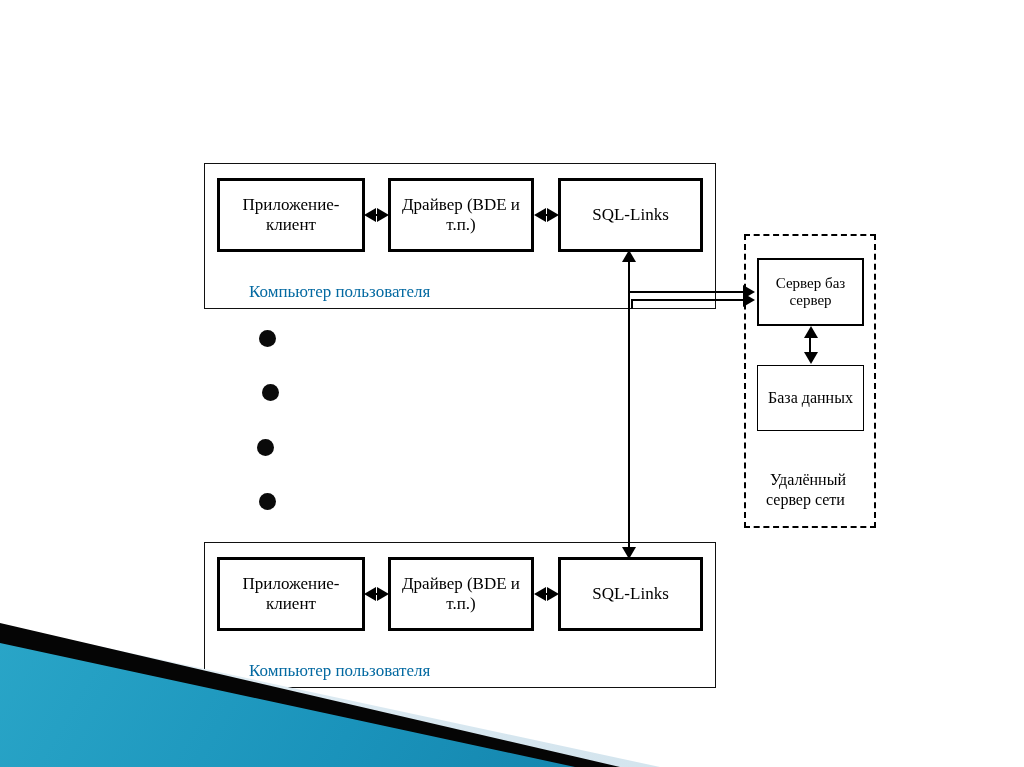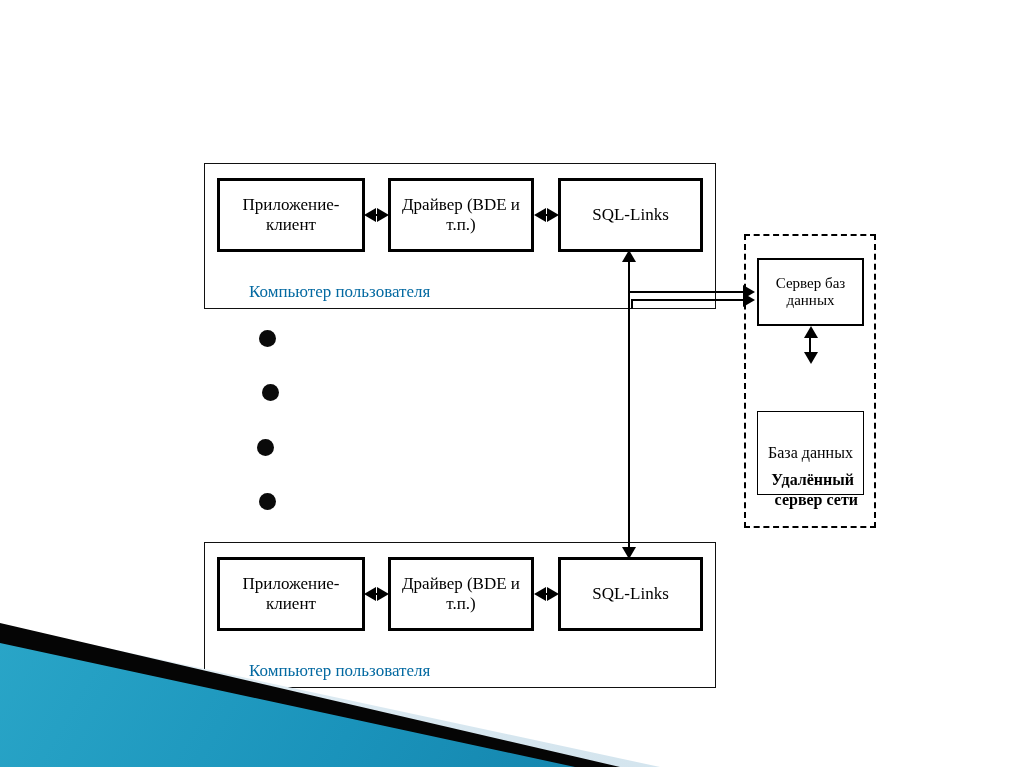--- a/index.html
+++ b/index.html
@@ -69,24 +69,23 @@
   .dashed-zone{
     position:absolute;
     border:2px dashed #000;
     background:transparent;
     box-sizing:border-box;
   }
   .zone-label{
     position:absolute;
     font-size:16px;
     line-height:1.25;
-    text-align:right;
+    text-align:left;
     color:#000;
     white-space:nowrap;
-    font-weight:bold;
   }
 
   
   .hline{position:absolute;background:#000;height:1.6px;}
   .vline{position:absolute;background:#000;width:1.6px;}
   .hline-thick{position:absolute;background:#000;height:2.4px;}
   .vline-thick{position:absolute;background:#000;width:2.4px;}
 
   .arrow{position:absolute;width:0;height:0;}
   .arrow-right{border-top:7px solid transparent;border-bottom:7px solid transparent;border-left:12px solid #000;}
@@ -183,28 +182,28 @@
 
   <div class="vline" style="left:631px;top:299px;height:10px;"></div>
   <div class="hline" style="left:631px;top:299px;width:116px;"></div>
   <div class="arrow arrow-right" style="left:743px;top:293px;"></div>
 
   <div class="hline" style="left:204px;top:308px;width:427px;opacity:0;"></div>
 
   <div class="dashed-zone" style="left:744px;top:234px;width:132px;height:294px;"></div>
 
   <div class="unit-box" style="left:757px;top:258px;width:107px;height:68px;font-size:15px;border-width:2px;">
-    <span>Сервер баз данных</span>
+    <span>Сервер баз сервер</span>
   </div>
 
   <div class="vline-thick" style="left:809px;top:332px;height:28px;"></div>
   <div class="arrow arrow-up" style="left:804px;top:326px;"></div>
   <div class="arrow arrow-down" style="left:804px;top:352px;"></div>
 
-  <div class="thin-box" style="left:757px;top:365px;width:107px;height:84px;margin-top:46px;">
+  <div class="thin-box" style="left:757px;top:365px;width:107px;height:66px;">
     <span>База данных</span>
   </div>
 
   <div class="zone-label" style="left:770px;top:470px;width:84px;">Удалённый</div>
   <div class="zone-label" style="left:766px;top:490px;width:92px;">сервер сети</div>
 
   <div class="dot" style="left:259px;top:330px;"></div>
   <div class="dot" style="left:262px;top:384px;"></div>
   <div class="dot" style="left:257px;top:439px;"></div>
   <div class="dot" style="left:259px;top:493px;"></div>

